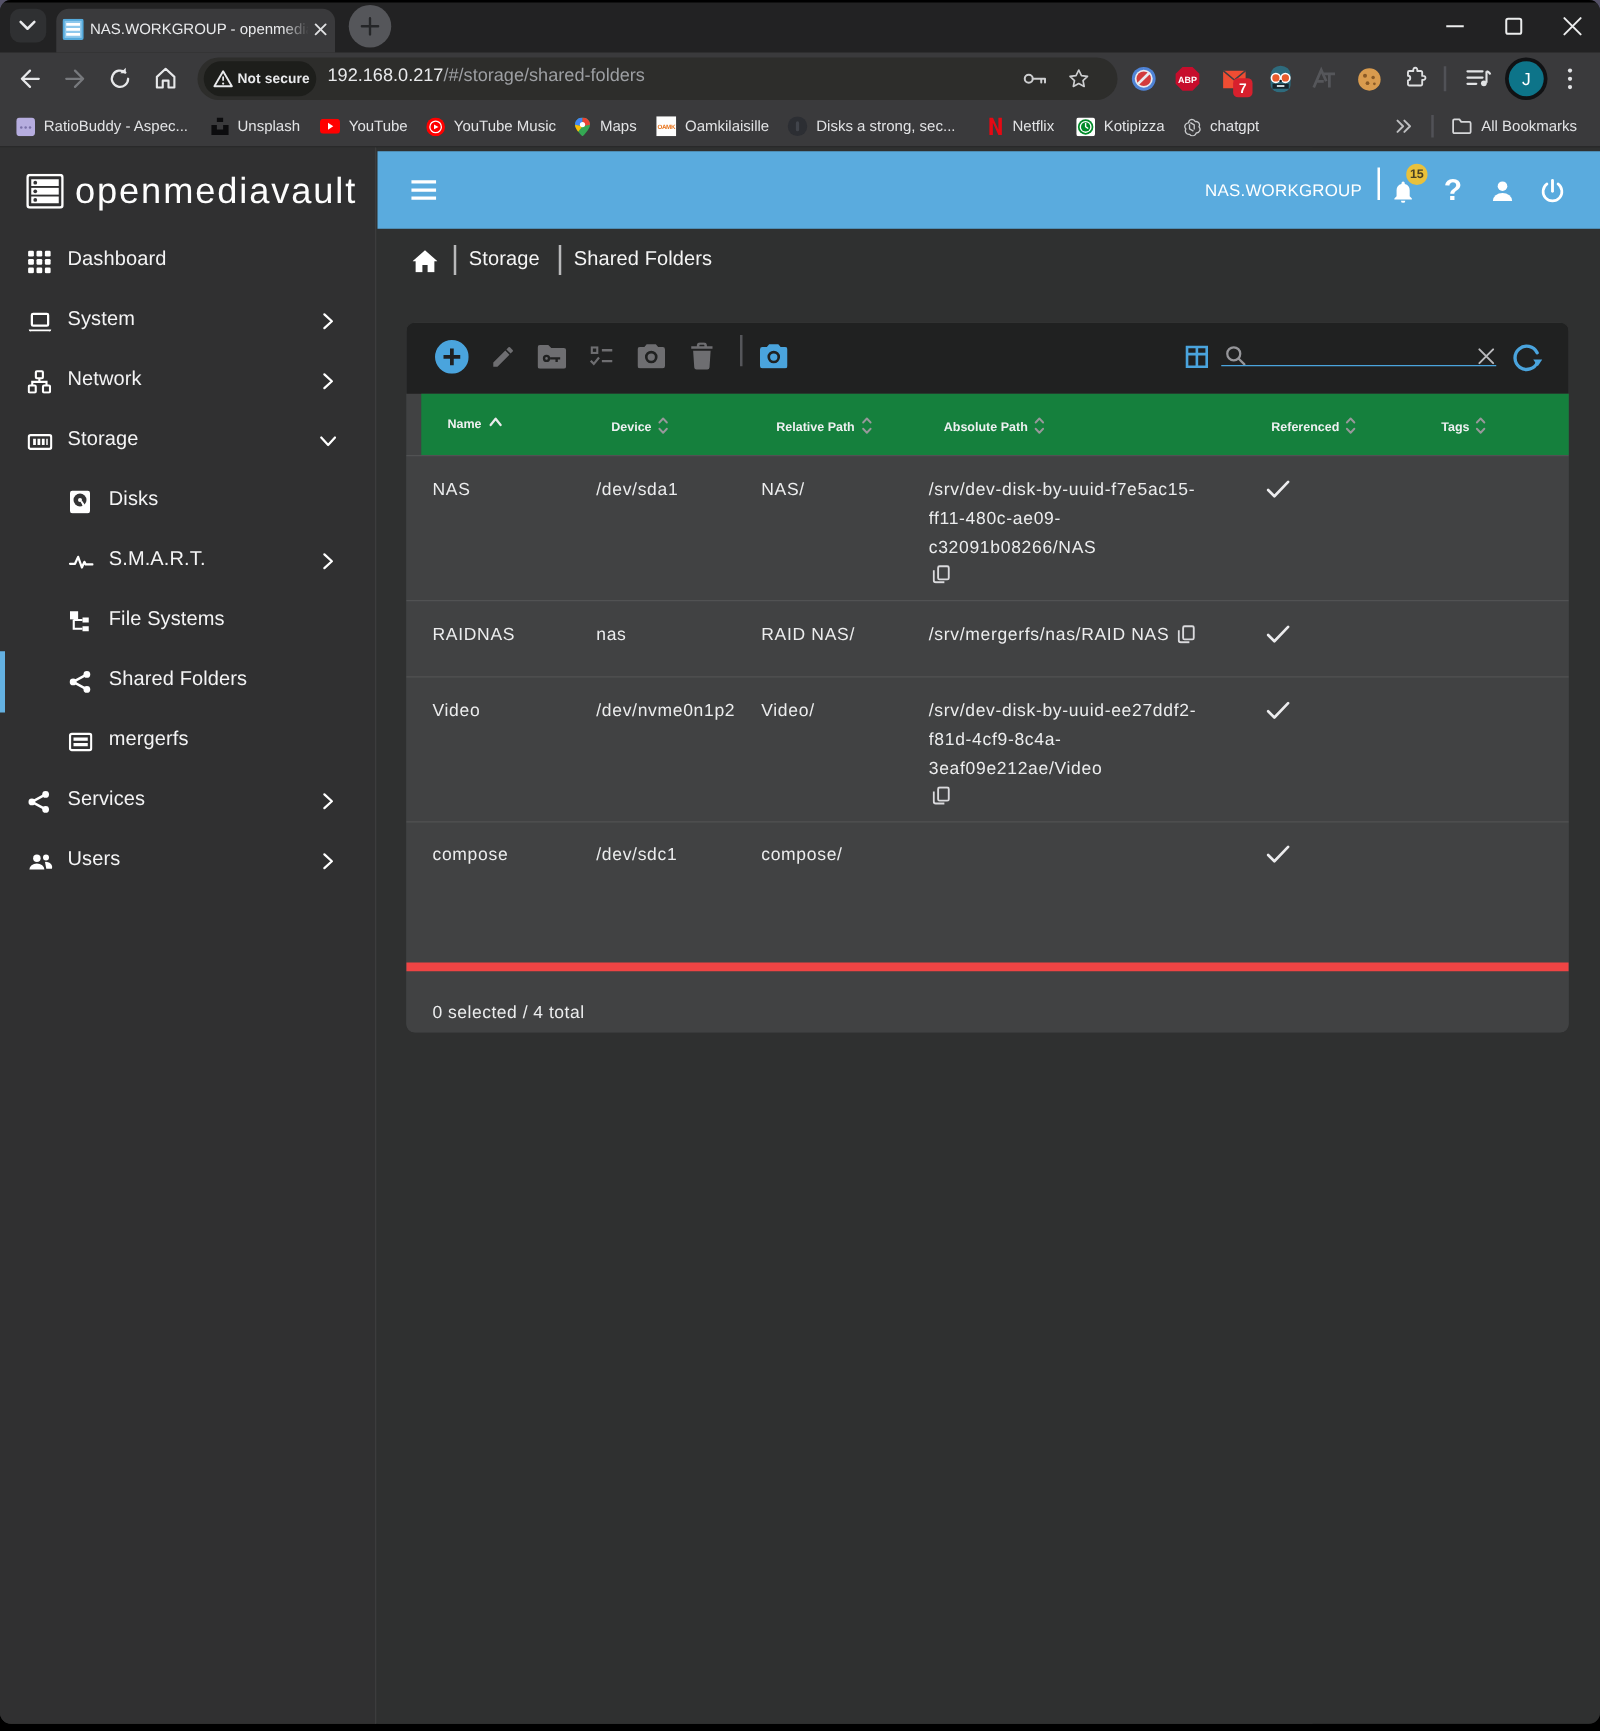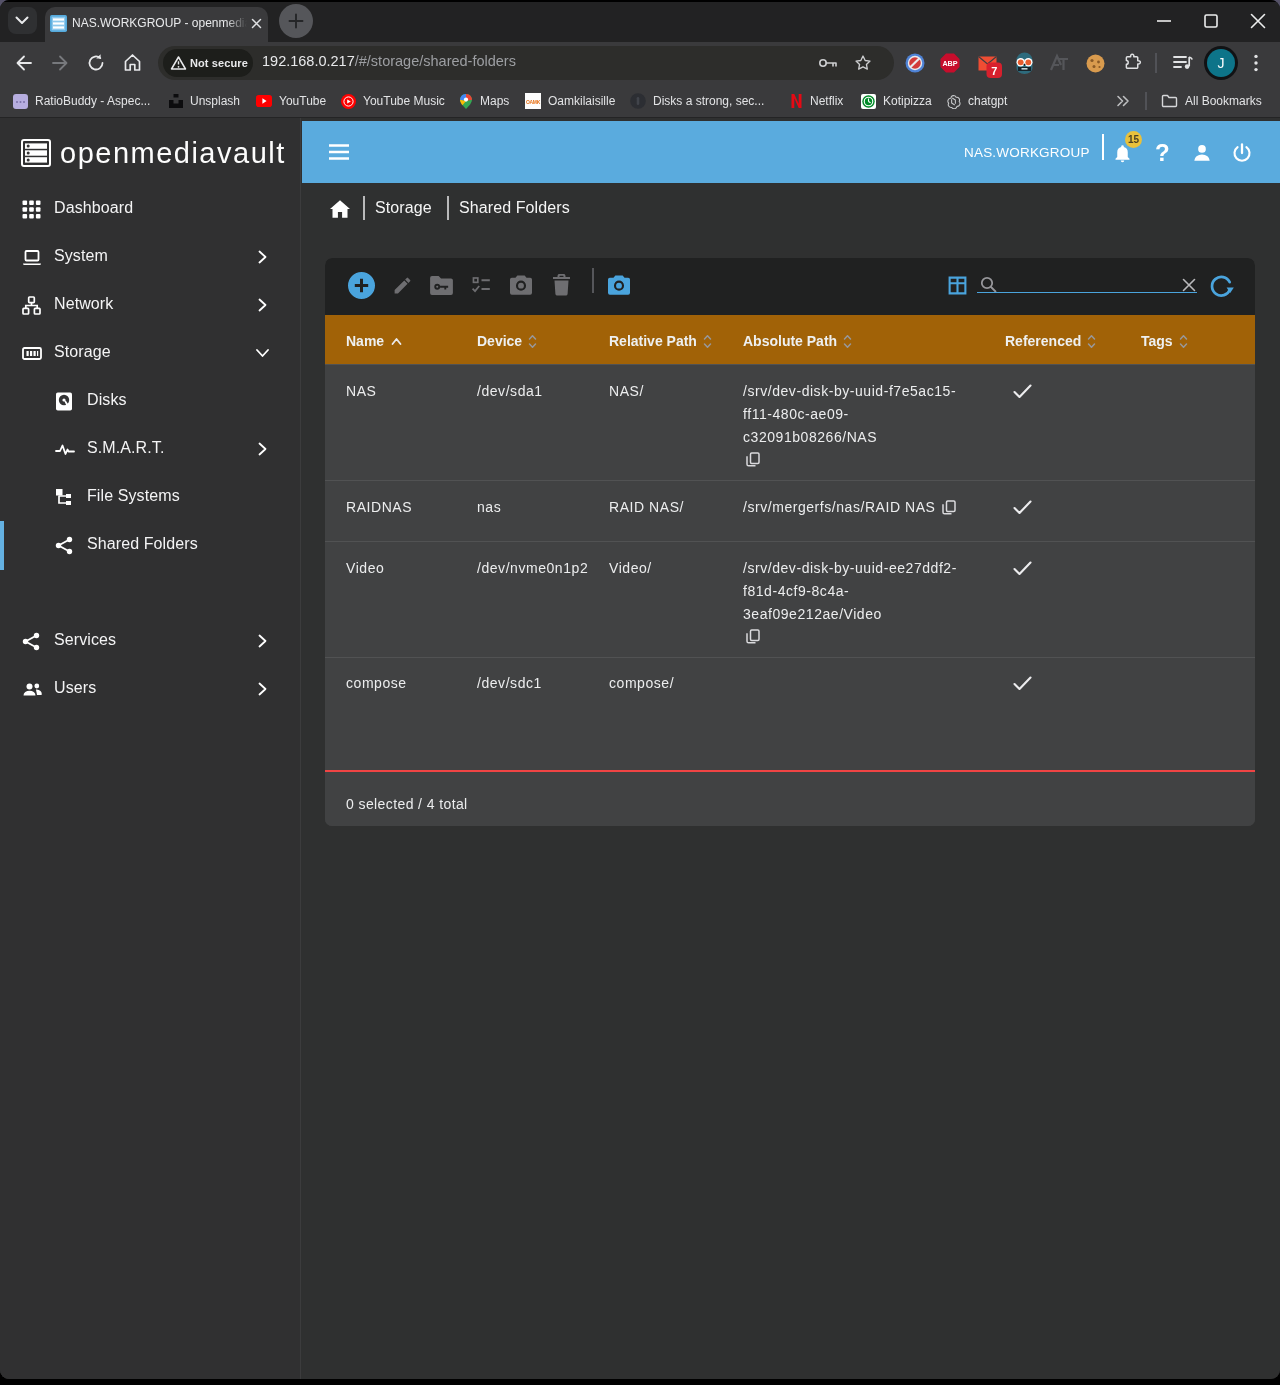--- a/index.html
+++ b/index.html
@@ -43,29 +43,29 @@
   #activebar { position:absolute; left:0px; top:403px; width:4px; height:49px; background:#64b1e2; }
 
   
   #main { position:absolute; left:302px; top:0; width:978px; height:1267px; background:#2f3030; }
   #bluebar { position:absolute; left:0; top:3px; width:978px; height:62px; background:#5aabde; }
   #crumbs { position:absolute; left:0; top:65px; width:978px; height:50px; color:#f5f5f5; font-size:16px; letter-spacing:0.1px; }
 
   
   #card { position:absolute; left:23px; top:140px; width:930px; height:568px; border-radius:7px; background:#414243; overflow:hidden; }
   #cardtoolbar { position:absolute; left:0; top:0; width:930px; height:57px; background:#202121; }
-  #thead { position:absolute; left:0; top:57px; width:930px; height:49px; background:#a16207; font-size:14px; font-weight:700; color:#eef0f1; }
+  #thead { position:absolute; left:12px; top:57px; width:930px; height:49px; background:#15803d; font-size:10px; font-weight:700; color:#eef0f1; }
   .trow { position:absolute; left:0; width:930px; background:#414243; border-top:1px solid #515253; font-size:14px; color:#ecedee; line-height:23px; letter-spacing:0.55px; }
   .c1 { position:absolute; left:21px; }
   .c2 { position:absolute; left:152px; }
   .c3 { position:absolute; left:284px; }
   .c4 { position:absolute; left:418px; width:228px; }
   .c5 { position:absolute; left:680px; }
   .c6 { position:absolute; left:816px; }
-  #tfoot { position:absolute; left:0; top:512px; width:930px; height:56px; background:#414243; border-top:2px solid #ef4444; font-size:14px; color:#ecedee; }
+  #tfoot { position:absolute; left:0; top:512px; width:930px; height:56px; background:#414243; border-top:7px solid #ef4444; font-size:14px; color:#ecedee; }
 </style>
 </head>
 <body>
 <div id="cornerbg-l" style="position:absolute;left:0;top:0;width:16px;height:12px;background:#555268;"></div>
 <div id="cornerbg-r" style="position:absolute;right:0;top:0;width:16px;height:12px;background:#555268;"></div>
 <div id="win">
   <div class="abs" style="left:0;top:0;width:1280px;height:2px;background:#000;z-index:50"></div>
   <div id="titlebar">
     <div id="tabsearch">
       <svg class="abs" style="left:7px;top:9px" width="14" height="9" viewBox="0 0 14 9">
@@ -399,20 +399,28 @@
       <div class="mi sub" style="top:403px">
           <svg class="ico" width="18" height="19" viewBox="0 0 18 19">
             <circle cx="14.5" cy="3.5" r="2.7" fill="#fff"></circle>
             <circle cx="3.5" cy="9.5" r="2.7" fill="#fff"></circle>
             <circle cx="14.5" cy="15.5" r="2.7" fill="#fff"></circle>
             <path d="M3.5 9.5 L14.5 3.5 M3.5 9.5 L14.5 15.5" stroke="#fff" stroke-width="1.9"></path>
           </svg>
           <span class="lbl">Shared Folders</span>
         </div>
 
+      <div class="mi sub" style="top:451px">
+          <svg class="ico" width="19" height="19" viewBox="0 0 19 19">
+            <rect x="1" y="3" width="17" height="13" rx="1.5" stroke="#fff" stroke-width="1.8" fill="none"></rect>
+            <rect x="3.8" y="6" width="11.4" height="2.6" fill="#fff"></rect>
+            <rect x="3.8" y="10.4" width="11.4" height="2.6" fill="#fff"></rect>
+          </svg>
+          <span class="lbl">mergerfs</span>
+        </div>
 
       <div class="mi" style="top:499px">
           <svg class="ico" width="18" height="19" viewBox="0 0 18 19">
             <circle cx="14.5" cy="3.5" r="2.7" fill="#fff"></circle>
             <circle cx="3.5" cy="9.5" r="2.7" fill="#fff"></circle>
             <circle cx="14.5" cy="15.5" r="2.7" fill="#fff"></circle>
             <path d="M3.5 9.5 L14.5 3.5 M3.5 9.5 L14.5 15.5" stroke="#fff" stroke-width="1.9"></path>
           </svg>
           <span class="lbl">Services</span>
           <svg class="chev" width="14" height="18" viewBox="0 0 14 18">

